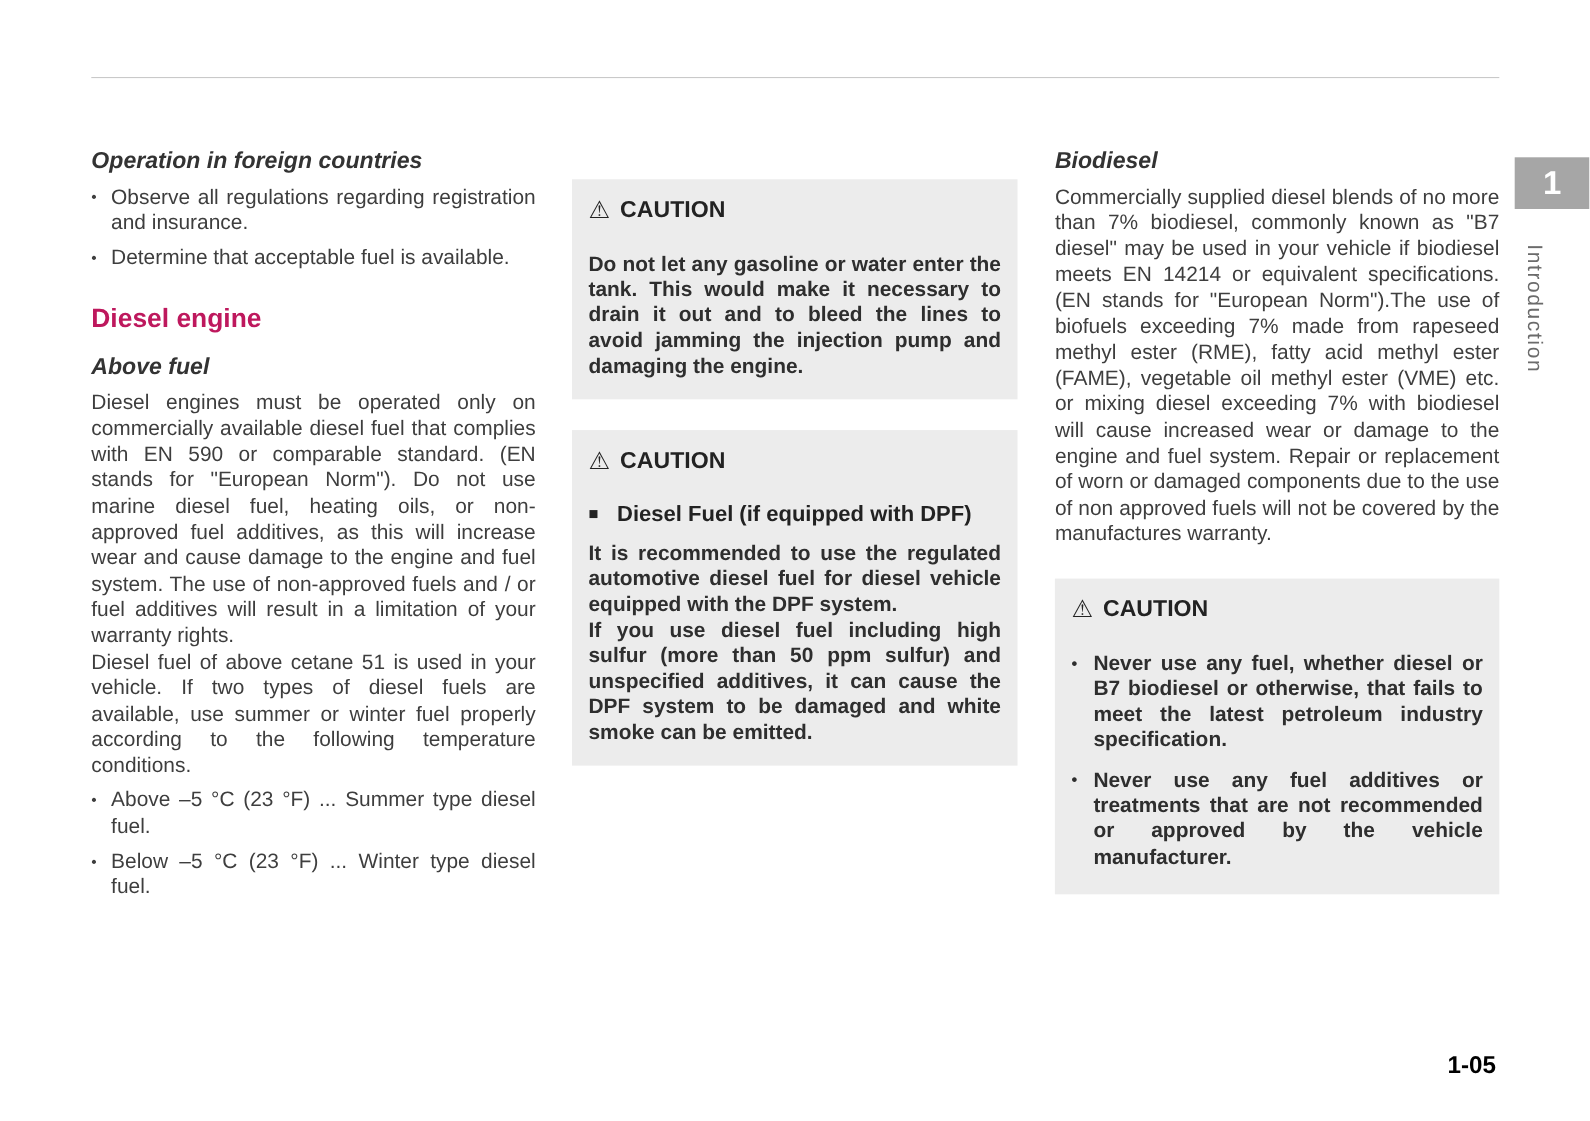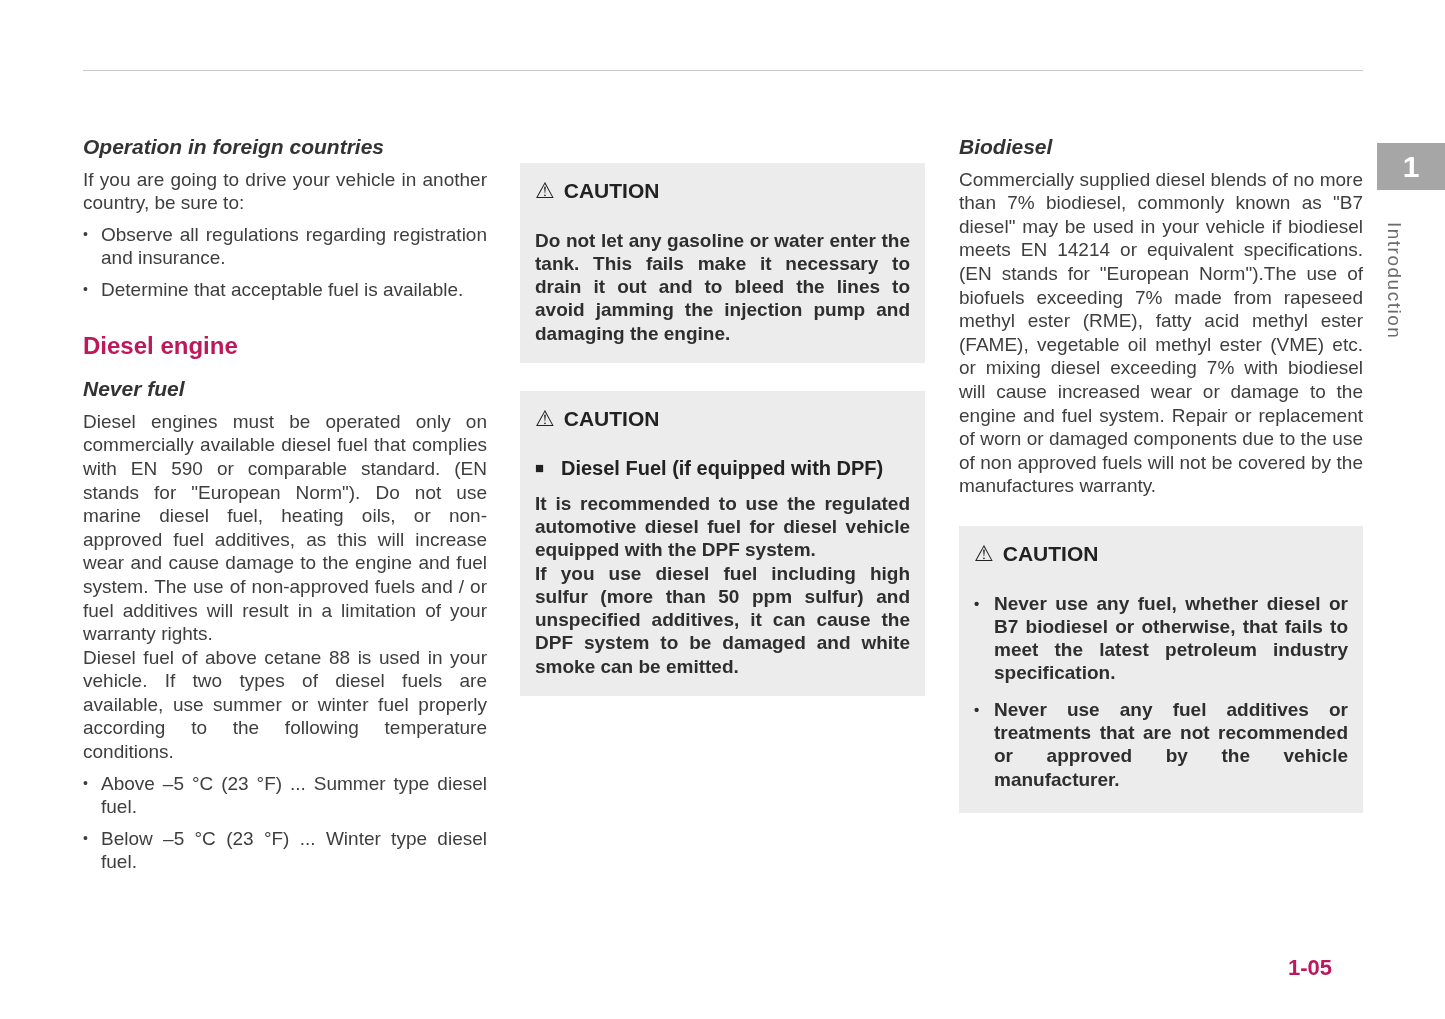--- a/index.html
+++ b/index.html
@@ -29,65 +29,64 @@
   .caution p { font-weight:bold; font-size:19px; line-height:23.3px; text-align:justify; color:#2e2e2e; }
   .caution-sub { display:flex; font-weight:bold; font-size:20px; line-height:23px; color:#222; margin-bottom:12px; text-align:left; }
   .caution-sub .sq-icon { flex:0 0 26px; font-size:15px; line-height:22px; }
   .cbullet { display:flex; font-weight:bold; color:#2e2e2e; margin-bottom:13px; }
   .cbullet .b-dot { flex:0 0 20px; font-size:15px; line-height:23.3px; }
   .cbullet .b-text { flex:1; text-align:justify; line-height:23.3px; }
   .cbullet:last-child { margin-bottom:4px; }
 
   .chapter-tab { position:absolute; left:1377px; top:143px; width:68px; height:47px; background:#a6a6a6; color:#ffffff; font-size:30px; font-weight:bold; display:flex; align-items:center; justify-content:center; }
   .side-label { position:absolute; left:1383px; top:222px; writing-mode:vertical-rl; font-size:19px; color:#6b6b6b; letter-spacing:1.5px; }
-  .page-number { position:absolute; left:1288px; top:955px; font-size:22px; font-weight:bold; color:#be185d; }
+  .page-number { position:absolute; left:1316px; top:955px; font-size:22px; font-weight:bold; color:#000000; }
 </style>
 </head>
 <body>
 
 <div class="page">
 
   <div class="top-rule"></div>
 
   <div class="col col1">
     <div class="h-ital">Operation in foreign countries</div>
-    <p class="body">If you are going to drive your vehicle in another country, be sure to:</p>
 
     <div class="bullet">
       <span class="b-dot">•</span>
       <span class="b-text">Observe all regulations regarding registration and insurance.</span>
     </div>
     <div class="bullet">
       <span class="b-dot">•</span>
       <span class="b-text">Determine that acceptable fuel is available.</span>
     </div>
 
     <div class="h-main">Diesel engine</div>
-    <div class="h-ital">Never fuel</div>
+    <div class="h-ital">Above fuel</div>
     <p class="body">Diesel engines must be operated only on commercially available diesel fuel that complies with EN 590 or comparable standard. (EN stands for "European Norm"). Do not use marine diesel fuel, heating oils, or non-approved fuel additives, as this will increase wear and cause damage to the engine and fuel system. The use of non-approved fuels and / or fuel additives will result in a limitation of your warranty rights.</p>
-    <p class="body">Diesel fuel of above cetane 88 is used in your vehicle. If two types of diesel fuels are available, use summer or winter fuel properly according to the following temperature conditions.</p>
+    <p class="body">Diesel fuel of above cetane 51 is used in your vehicle. If two types of diesel fuels are available, use summer or winter fuel properly according to the following temperature conditions.</p>
 
     <div class="bullet">
       <span class="b-dot">•</span>
       <span class="b-text">Above –5 °C (23 °F) ... Summer type diesel fuel.</span>
     </div>
     <div class="bullet">
       <span class="b-dot">•</span>
       <span class="b-text">Below –5 °C (23 °F) ... Winter type diesel fuel.</span>
     </div>
   </div>
 
   <div class="col col2">
 
     <div class="caution">
       <div class="caution-title">
         <span class="warn-icon">⚠</span>
         <span>CAUTION</span>
       </div>
-      <p>Do not let any gasoline or water enter the tank. This fails make it necessary to drain it out and to bleed the lines to avoid jamming the injection pump and damaging the engine.</p>
+      <p>Do not let any gasoline or water enter the tank. This would make it necessary to drain it out and to bleed the lines to avoid jamming the injection pump and damaging the engine.</p>
     </div>
 
     <div class="caution">
       <div class="caution-title">
         <span class="warn-icon">⚠</span>
         <span>CAUTION</span>
       </div>
       <div class="caution-sub">
         <span class="sq-icon">■</span>
         <span>Diesel Fuel (if equipped with DPF)</span>

